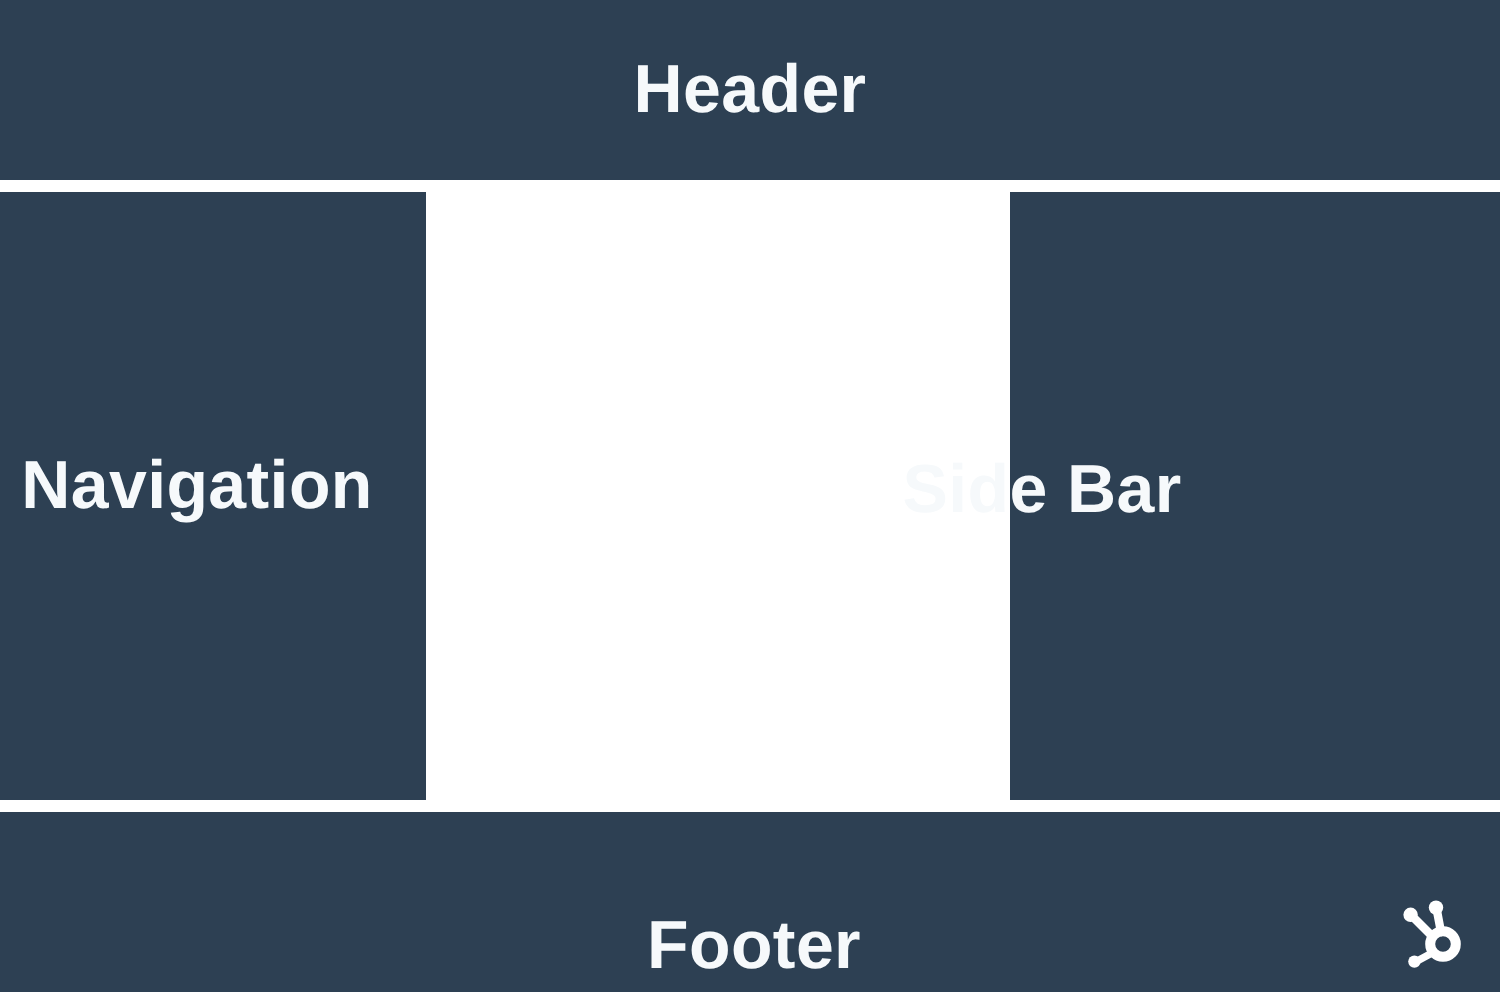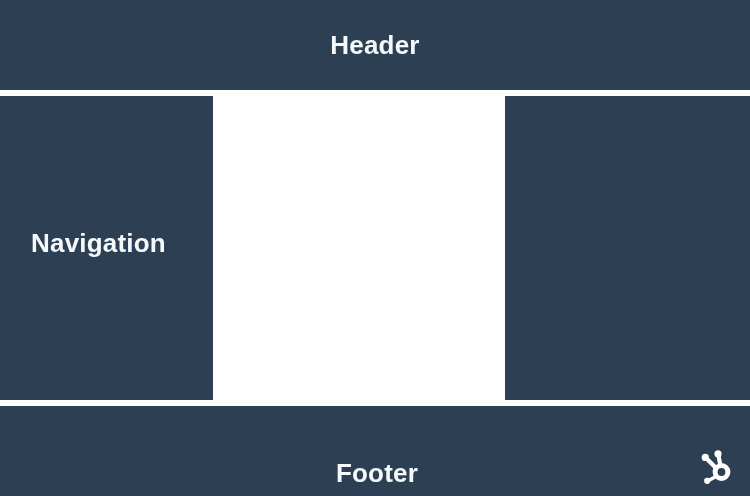--- a/index.html
+++ b/index.html
@@ -17,21 +17,21 @@
     display: flex; align-items: center; justify-content: center;
     background: var(--bg, #2d4053);
   }
   .hline, .vline { background: var(--divider, #ffffff); }
   .middle {
     display: grid;
     grid-template-columns: 213px 6px 286px 6px 239px;
   }
   .label {
     color: var(--text, #f6f9fb);
-    font-size: 26px;
+    font-size: 34px;
     font-weight: 600;
     letter-spacing: 0.2px;
     white-space: nowrap;
   }
   
   .label-nav     { transform: translate(-8px, -5px); }
   .label-content { transform: translate(-1px, -2px); }
   .label-sidebar { transform: translate(13px, -3px); }
   .label-footer  { transform: translate(2px, 0); margin-top: 44px; }
   .footer-band { position: relative; }
@@ -53,20 +53,23 @@
   </div>
 
   <div class="hline"></div>
 
   <div class="middle">
     <div class="col">
       <span class="label label-nav">Navigation</span>
     </div>
     <div class="vline"></div>
     <div class="vline"></div>
+    <div class="col">
+      <span class="label label-sidebar">Side Bar</span>
+    </div>
   </div>
 
   <div class="hline"></div>
 
   <div class="band footer-band">
     <span class="label label-footer">Footer</span>
     <svg class="sprocket" viewBox="0 0 34 36" aria-hidden="true">
       <line class="stroke" x1="20.5" y1="17" x2="18.6" y2="7" stroke-width="4.2"></line>
       <line class="stroke" x1="16" y1="19" x2="7.5" y2="10.5" stroke-width="4.2"></line>
       <line class="stroke" x1="16" y1="27.5" x2="9.5" y2="31" stroke-width="3.6"></line>

